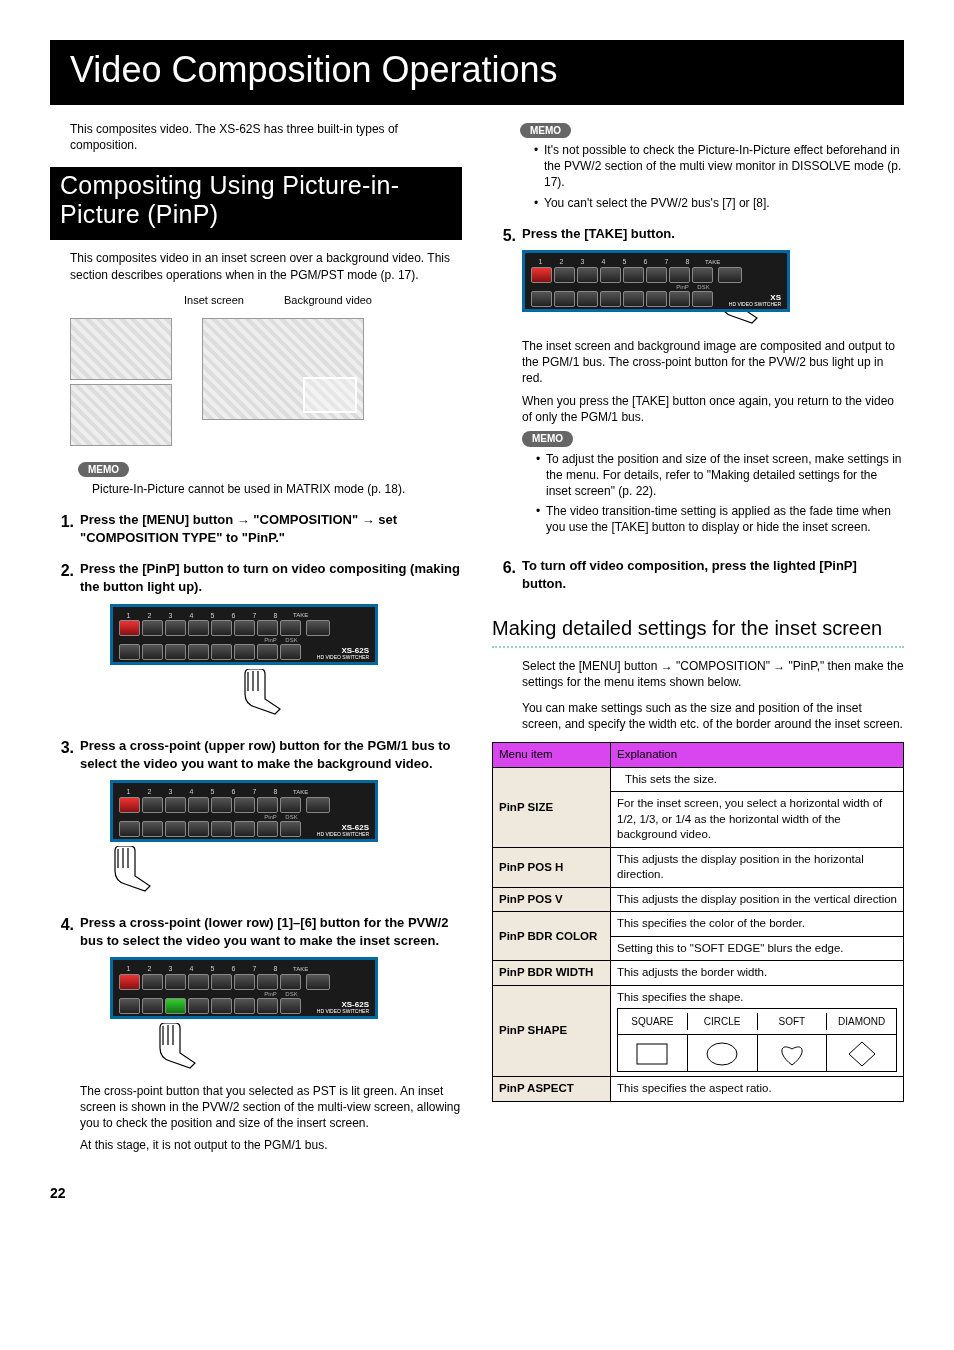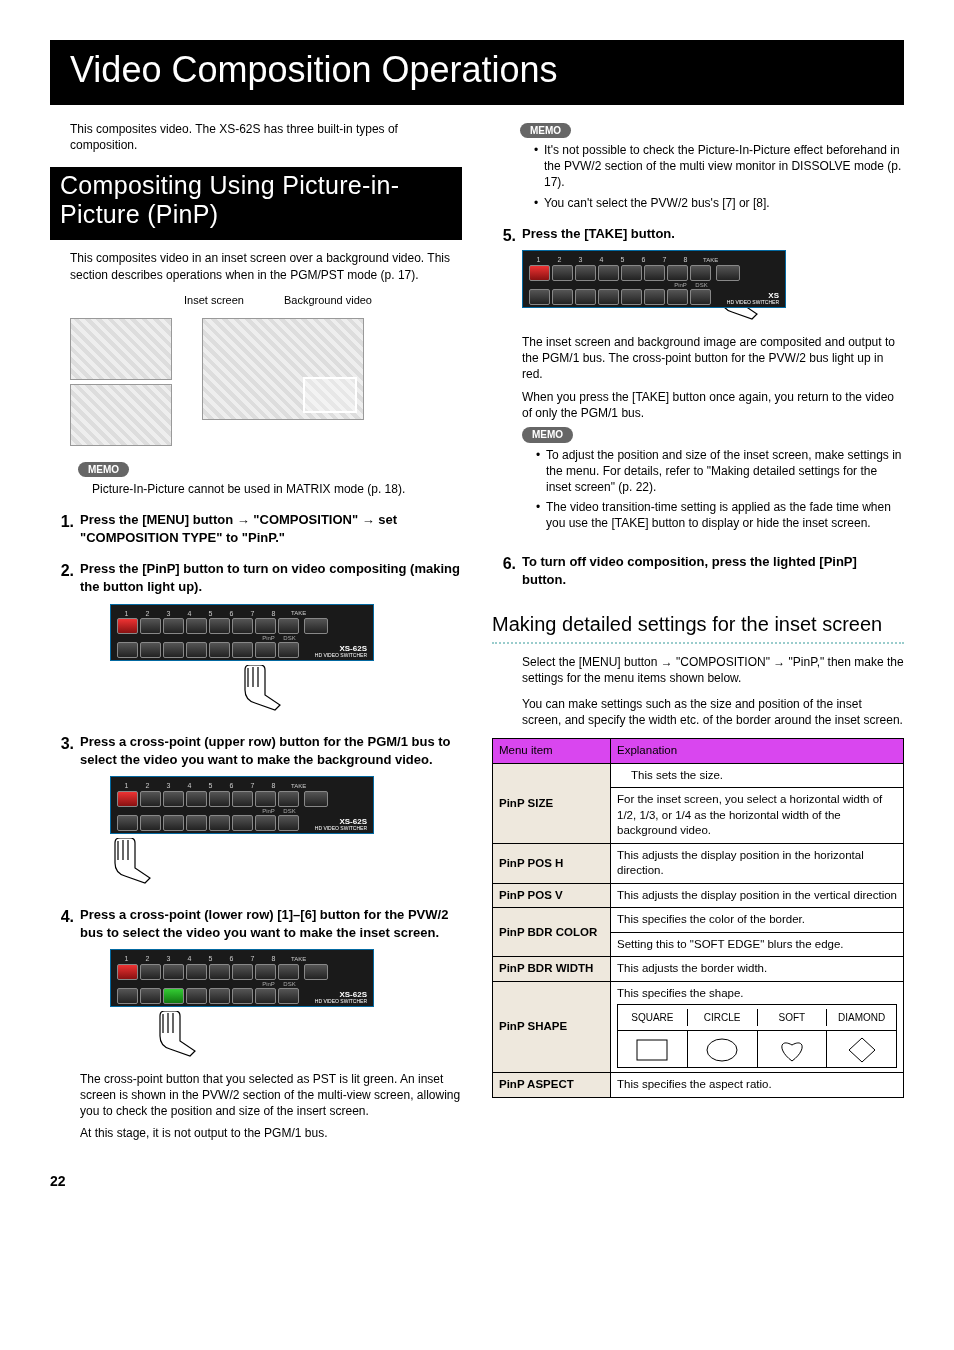--- a/index.html
+++ b/index.html
@@ -13,21 +13,21 @@
 .memo-list { margin: 2px 0 8px 42px; padding: 0; list-style: none; }
 .memo-list li { position: relative; padding-left: 10px; margin-bottom: 4px; }
 .memo-list li::before { content: "•"; position: absolute; left: 0; }
 .memo-text { margin: 2px 0 8px 42px; }
 .step { display: flex; margin: 14px 0 4px 0; }
 .step-num { font-weight: bold; font-size: 16px; min-width: 24px; text-align: right; margin-right: 6px; }
 .step-body { flex: 1; }
 .step-head { font-weight: bold; font-size: 13px; }
 .step-text { margin: 6px 0 0 0; }
 .arrow { font-family: Arial; }
-.panel { background: #1a1a1a; border: 1px solid #0369a1; margin: 8px 0 4px 0px; padding: 4px 6px 2px 6px; color: #fff; font-size: 7px; position: relative; width: 250px;}
+.panel { background: #1a1a1a; border: 3px solid #0369a1; margin: 8px 0 4px 0px; padding: 4px 6px 2px 6px; color: #fff; font-size: 7px; position: relative; width: 250px;}
 .btn-row { display: flex; gap: 2px; align-items: center; }
 .num-lbl { width: 19px; text-align: center; font-size: 7px; color: #ccc; }
 .sq-btn { width: 19px; height: 14px; background: linear-gradient(#555,#222); border: 1px solid #888; border-radius: 2px; display: inline-block; }
 .sq-btn.red { background: linear-gradient(#e33,#811); }
 .sq-btn.grn { background: linear-gradient(#3c3,#171); }
 .take-lbl { font-size: 6px; margin-left: 6px; color: #ccc;}
 .take-btn { width: 22px; height: 14px; background: linear-gradient(#555,#222); border: 1px solid #888; border-radius: 2px; display: inline-block; margin-left:3px;}
 .sub-lbls { display:flex; gap:2px; margin-left:142px; font-size:6px; color:#aaa;}
 .sub-lbls span{width:19px;text-align:center;}
 .brand { position: absolute; right: 6px; bottom: 2px; font-size: 8px; font-weight: bold; color:#fff; text-align:right; line-height:1;}
@@ -328,21 +328,21 @@
 
   <table class="menu">
     <tbody>
           <tr>
             <th>Menu item</th>
             <th>Explanation</th>
           </tr>
     <tr>
             <td class="mi">PinP SIZE</td>
             <td>
-              <div style="border-bottom:1px solid #000;padding-bottom:4px;margin:-4px -6px 4px -6px;padding-left:20px;padding-top:4px;">This sets the size.</div>
+              <div style="border-bottom:1px solid #000;padding-bottom:4px;margin:-4px -6px 4px -6px;padding-left:14px;padding-top:4px;">This sets the size.</div>
               <div>For the inset screen, you select a horizontal width of 1/2, 1/3, or 1/4 as the horizontal width of the background video.</div>
             </td>
           </tr>
     <tr>
             <td class="mi">PinP POS H</td>
             <td>This adjusts the display position in the horizontal direction.</td>
           </tr>
     <tr>
             <td class="mi">PinP POS V</td>
             <td>This adjusts the display position in the vertical direction</td>

